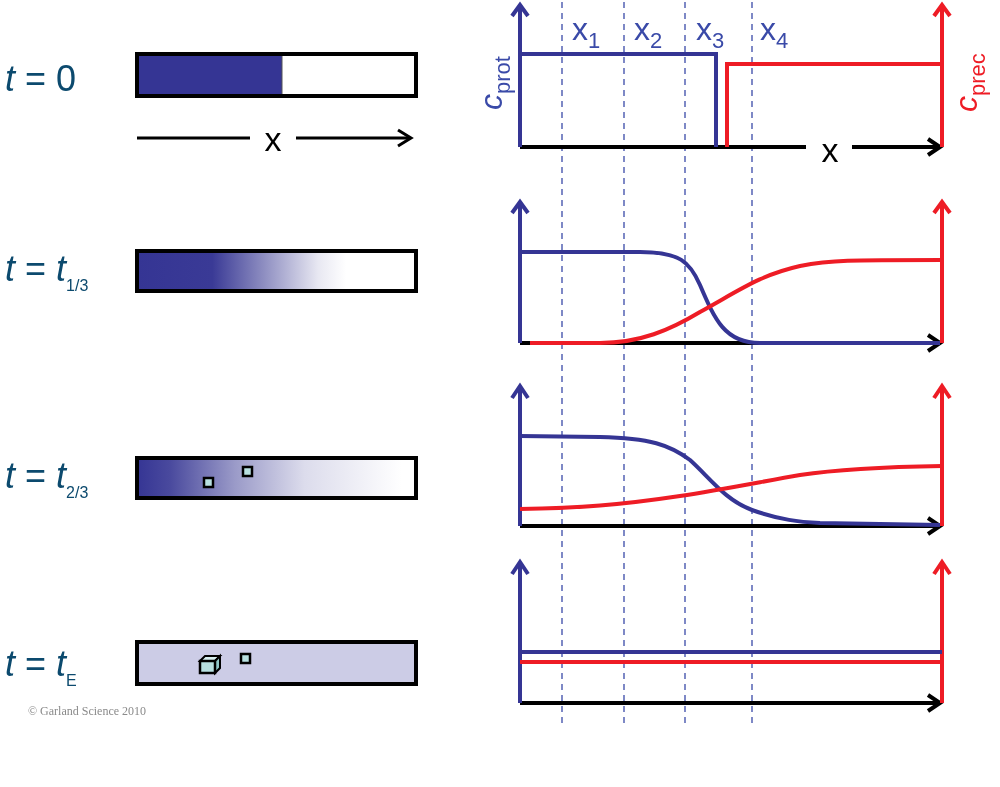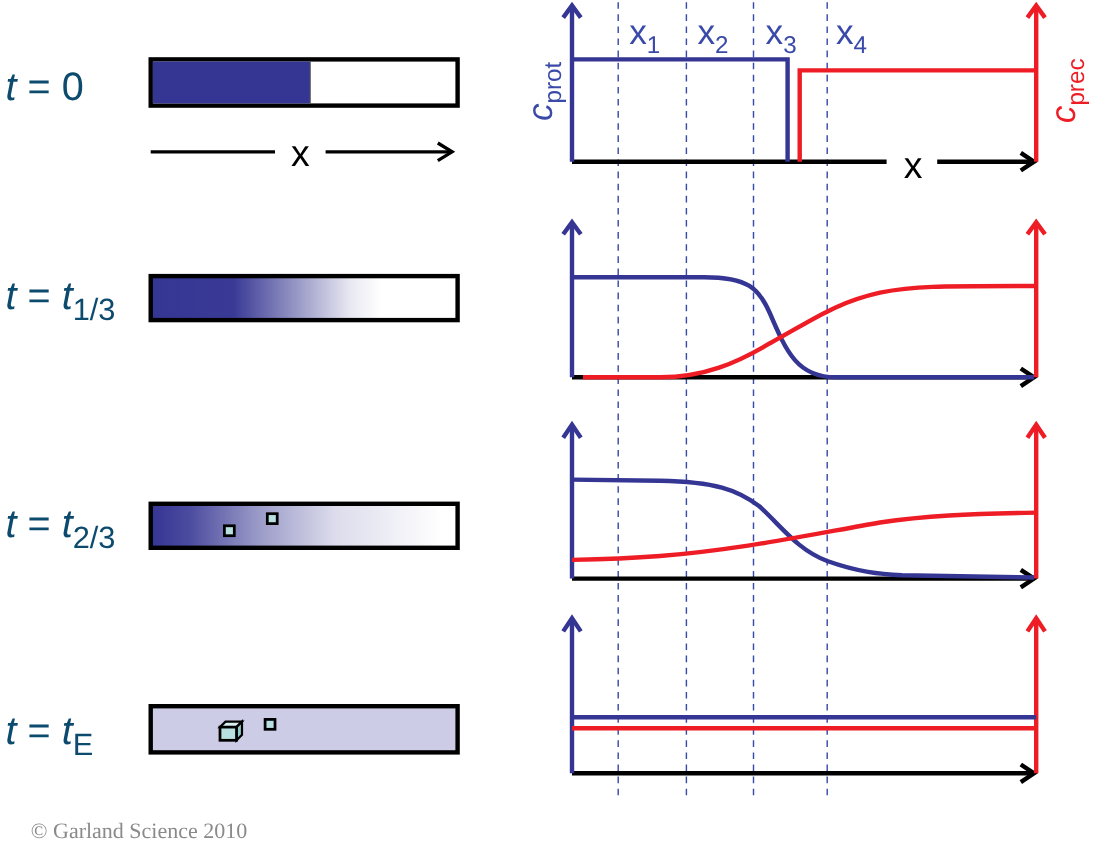--- a/index.html
+++ b/index.html
@@ -1,20 +1,20 @@
 <!DOCTYPE html>
 <html><head>
 <meta charset="utf-8">
 <style>
   html, body { margin:0; padding:0; background:#ffffff; }
   body { width:1000px; height:787px; position:relative; overflow:hidden; font-family:"Liberation Sans", sans-serif; }
   .tlabel { position:absolute; font-size:36px; color:#0c4a6e; white-space:nowrap; }
   .tlabel i { font-style:italic; }
-  .tlabel sub { font-size:28px; vertical-align:-10px; font-style:normal; }
-  .copyright { position:absolute; left:28px; top:745px; font-family:"Liberation Serif", serif; font-size:20px; color:#8a8a8a; }
+  .tlabel sub { font-size:16px; vertical-align:-10px; font-style:normal; }
+  .copyright { position:absolute; left:28px; top:704px; font-family:"Liberation Serif", serif; font-size:12px; color:#8a8a8a; }
   svg { position:absolute; left:0; top:0; }
 </style>
 </head>
 <body>
 
 <div class="tlabel" style="left:5px; top:58px;">
   <i>t</i><span> = </span><span>0</span>
 </div>
 <div class="tlabel" style="left:5px; top:248px;">
   <i>t</i><span> = </span><i>t</i><sub>1/3</sub>

